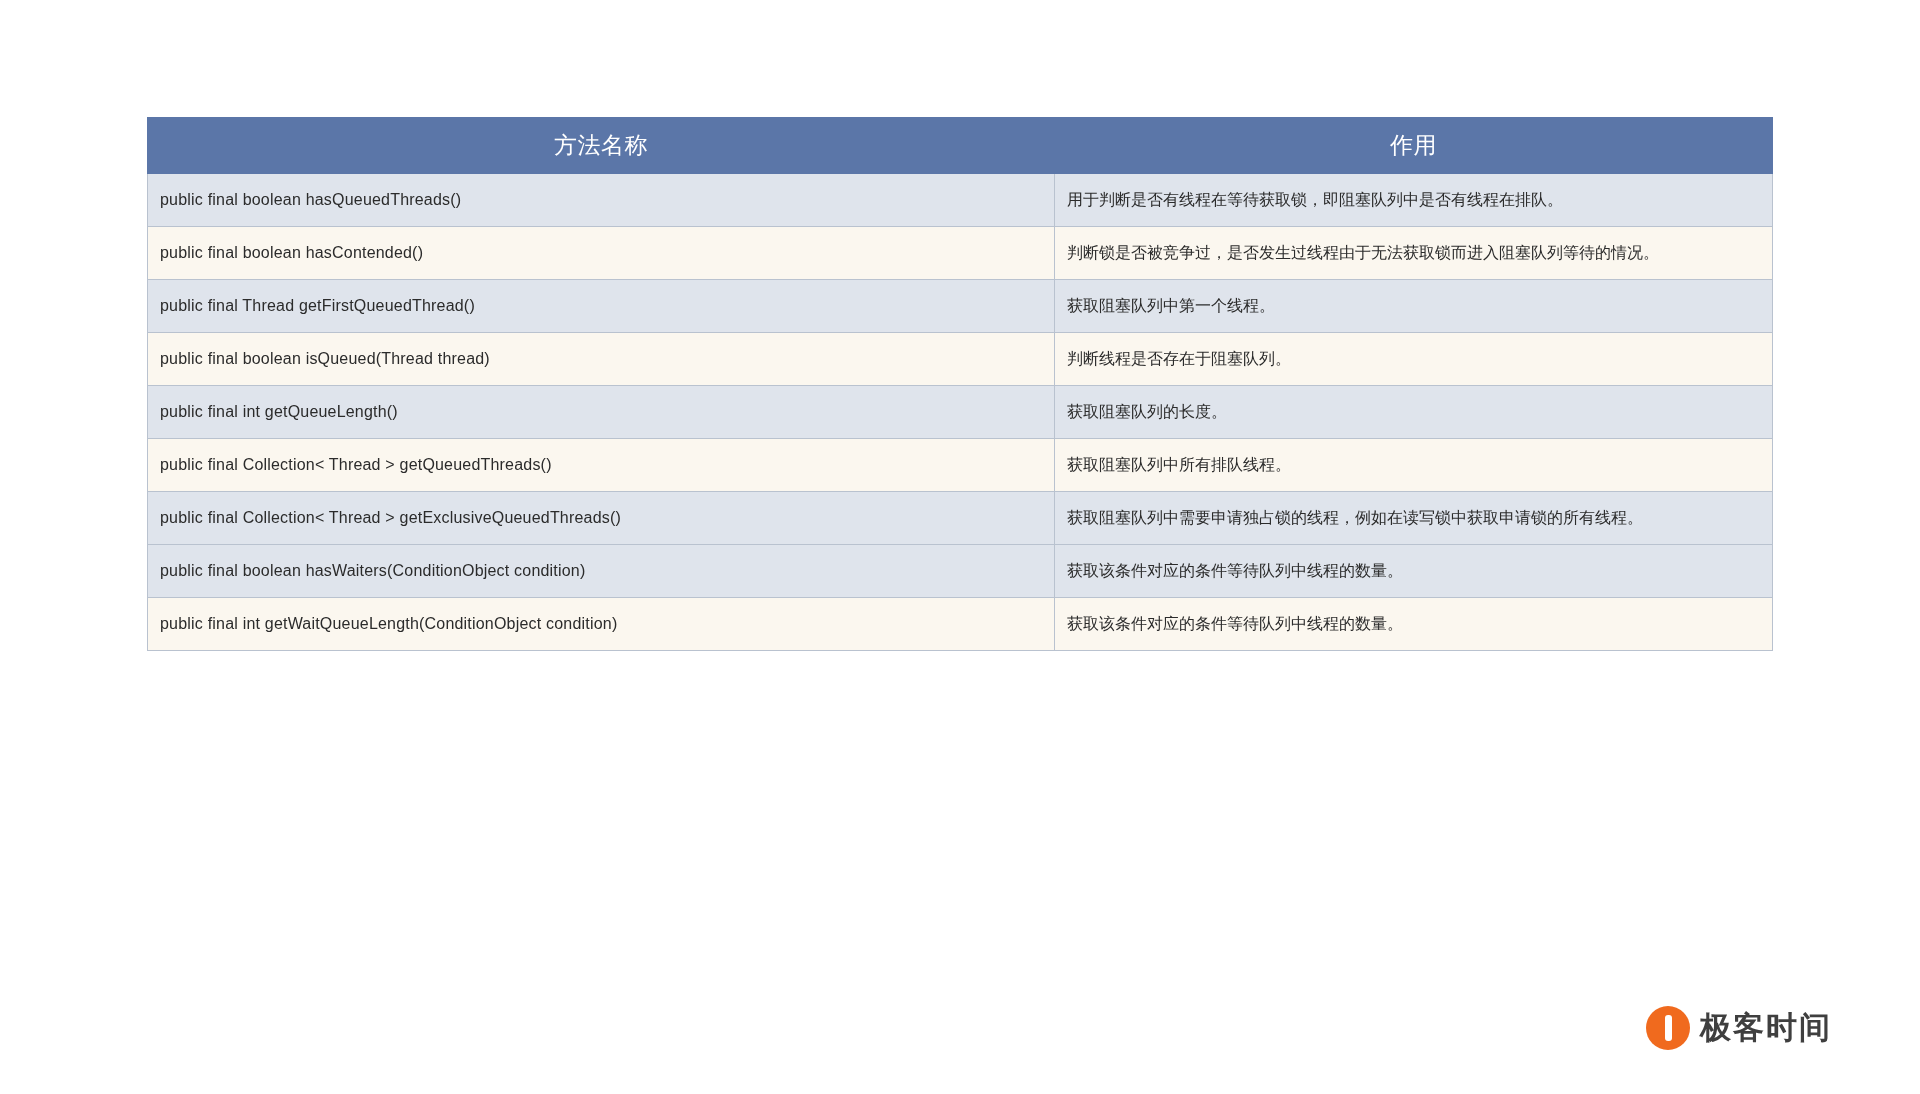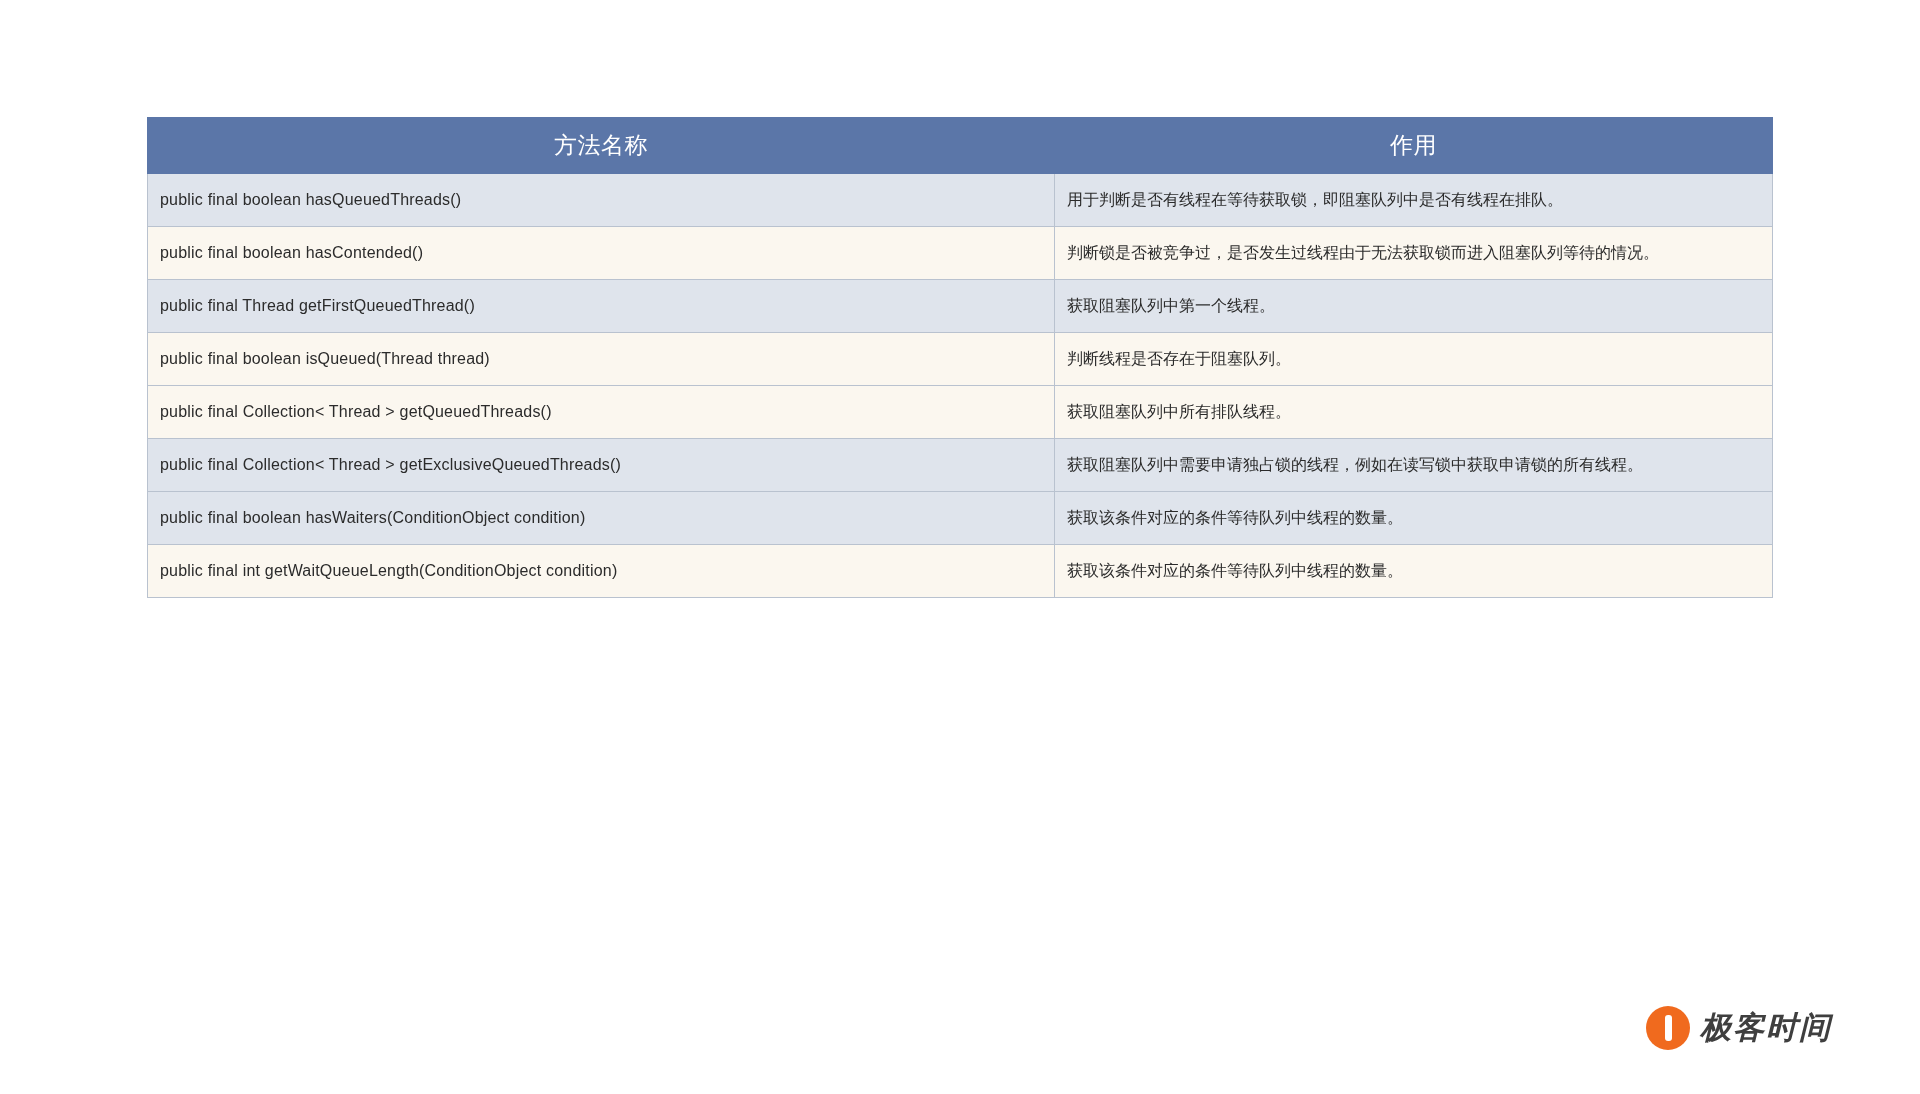--- a/index.html
+++ b/index.html
@@ -66,21 +66,20 @@
   tr.odd td { background: #dfe4ec; }
   tr.even td { background: #fbf7ef; }
 
   .logo {
     position: absolute;
     right: 88px;
     bottom: 44px;
     display: flex;
     align-items: center;
     gap: 10px;
-    font-style: italic;
   }
   .logo-mark {
     width: 44px;
     height: 44px;
     border-radius: 50%;
     background: #f06a1e;
     position: relative;
     flex: 0 0 auto;
   }
   .logo-mark::after {
@@ -128,20 +127,24 @@
           <td class="desc">判断锁是否被竞争过，是否发生过线程由于无法获取锁而进入阻塞队列等待的情况。</td>
         </tr>
         <tr class="odd">
           <td class="code">public final Thread getFirstQueuedThread()</td>
           <td class="desc">获取阻塞队列中第一个线程。</td>
         </tr>
         <tr class="even">
           <td class="code">public final boolean isQueued(Thread thread)</td>
           <td class="desc">判断线程是否存在于阻塞队列。</td>
         </tr>
+        <tr class="odd">
+          <td class="code">public final int getQueueLength()</td>
+          <td class="desc">获取阻塞队列的长度。</td>
+        </tr>
         <tr class="even">
           <td class="code">public final Collection&lt; Thread &gt; getQueuedThreads()</td>
           <td class="desc">获取阻塞队列中所有排队线程。</td>
         </tr>
         <tr class="odd">
           <td class="code">public final Collection&lt; Thread &gt; getExclusiveQueuedThreads()</td>
           <td class="desc">获取阻塞队列中需要申请独占锁的线程，例如在读写锁中获取申请锁的所有线程。</td>
         </tr>
         <tr class="odd">
           <td class="code">public final boolean hasWaiters(ConditionObject condition)</td>

